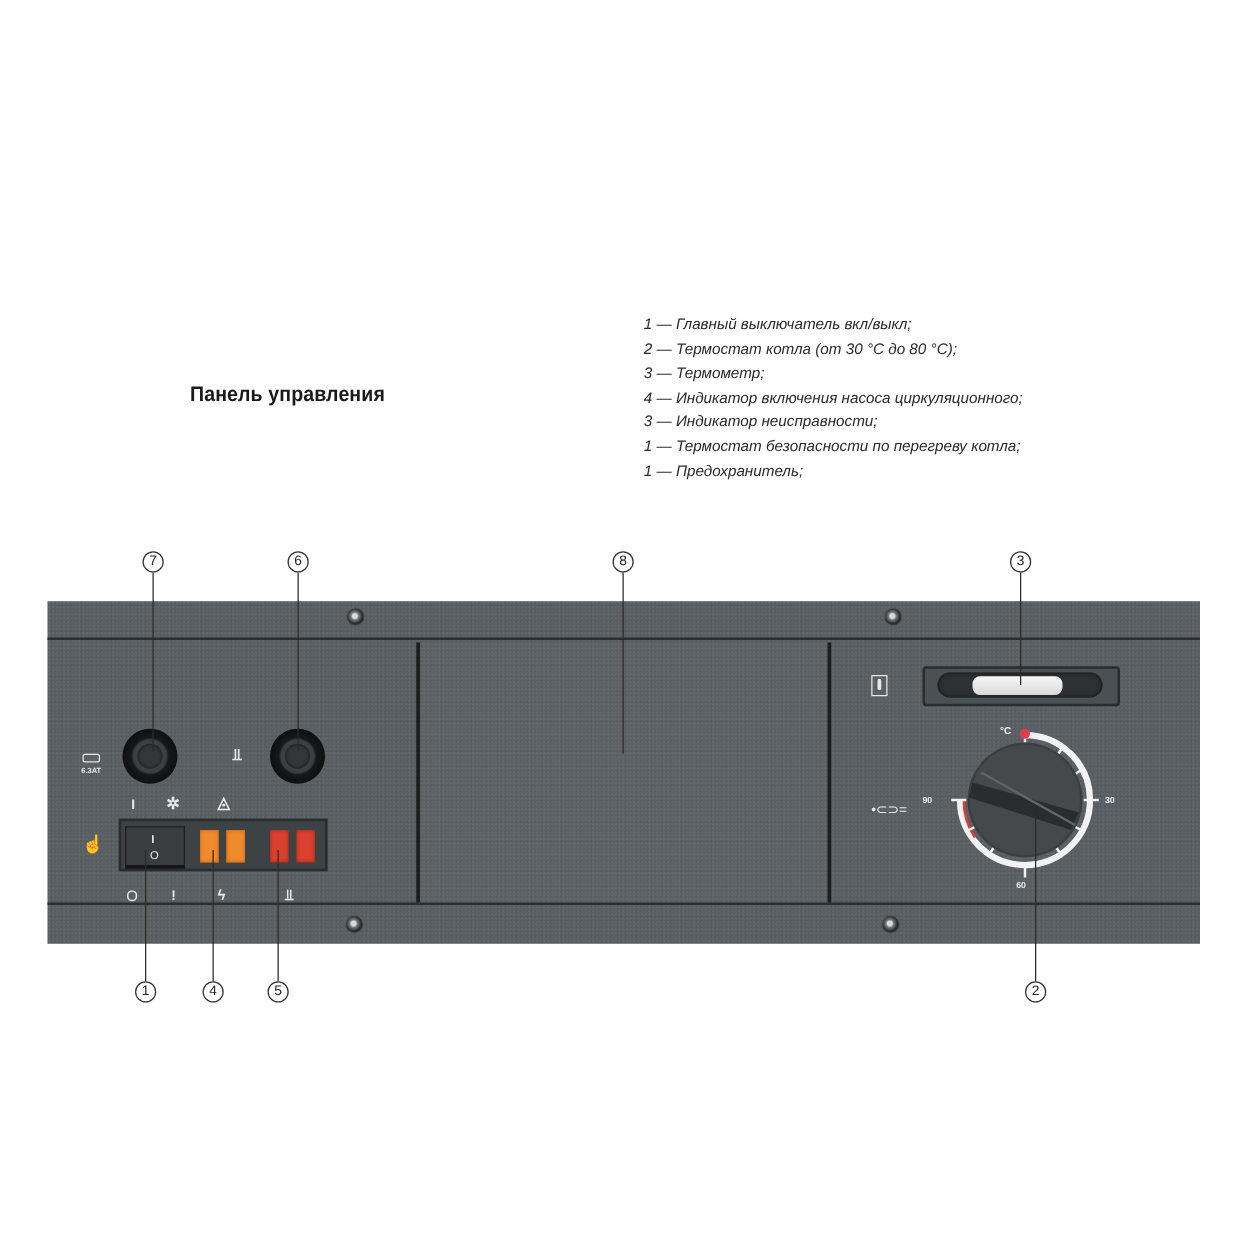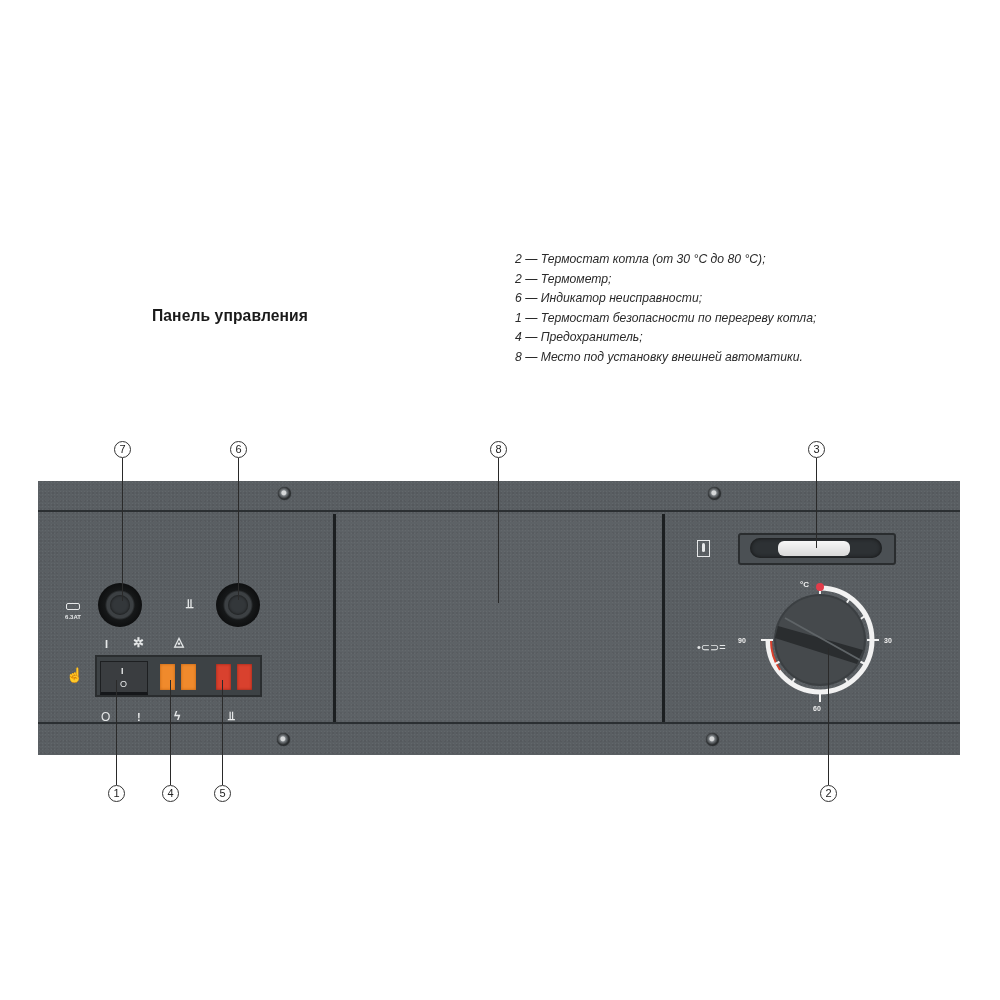--- a/index.html
+++ b/index.html
@@ -89,26 +89,27 @@
   }
 
   .dial-label { color: #f0f0f0; font-size: 7px; font-weight: bold; }
 </style>
 </head>
 <body>
 
 <div class="abs title">Панель управления</div>
 
 <ul class="abs legend">
+  <li>1 — Главный выключатель вкл/выкл;</li>
   <li>2 — Термостат котла (от 30 °C до 80 °C);</li>
-  <li>2 — Термометр;</li>
-  <li>6 — Индикатор неисправности;</li>
+  <li>3 — Термометр;</li>
+  <li>4 — Индикатор включения насоса циркуляционного;</li>
+  <li>3 — Индикатор неисправности;</li>
   <li>1 — Термостат безопасности по перегреву котла;</li>
-  <li>4 — Предохранитель;</li>
-  <li>8 — Место под установку внешней автоматики.</li>
+  <li>1 — Предохранитель;</li>
 </ul>
 
 <div class="abs panel"></div>
 <div class="abs hline" style="left:38px; top:510px; width:922px;"></div>
 <div class="abs hline" style="left:38px; top:722px; width:922px;"></div>
 <div class="abs vline" style="left:333px; top:514px; height:208px;"></div>
 <div class="abs vline" style="left:662px; top:514px; height:208px;"></div>
 
 <div class="abs" style="left:337px; top:514px; width:325px; height:208px; background:rgba(255,255,255,0.02);"></div>
 

